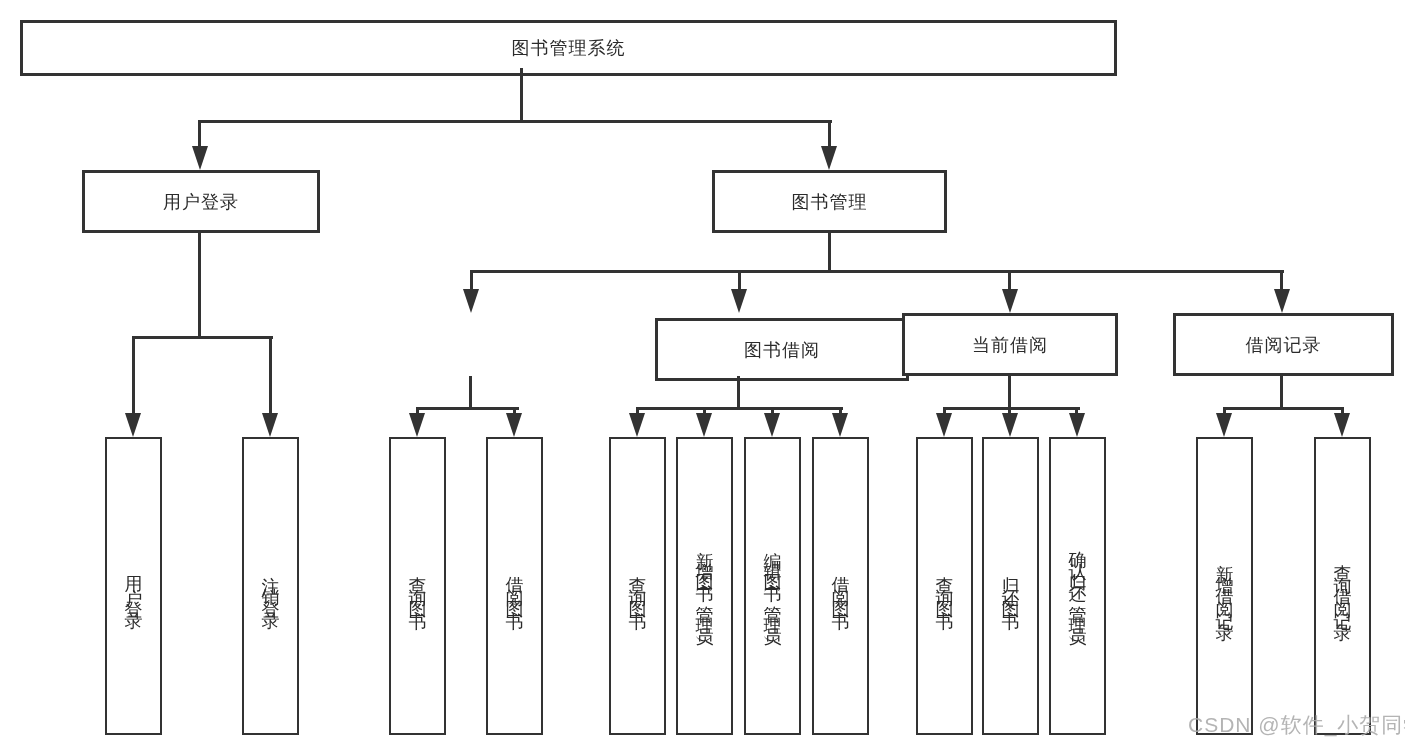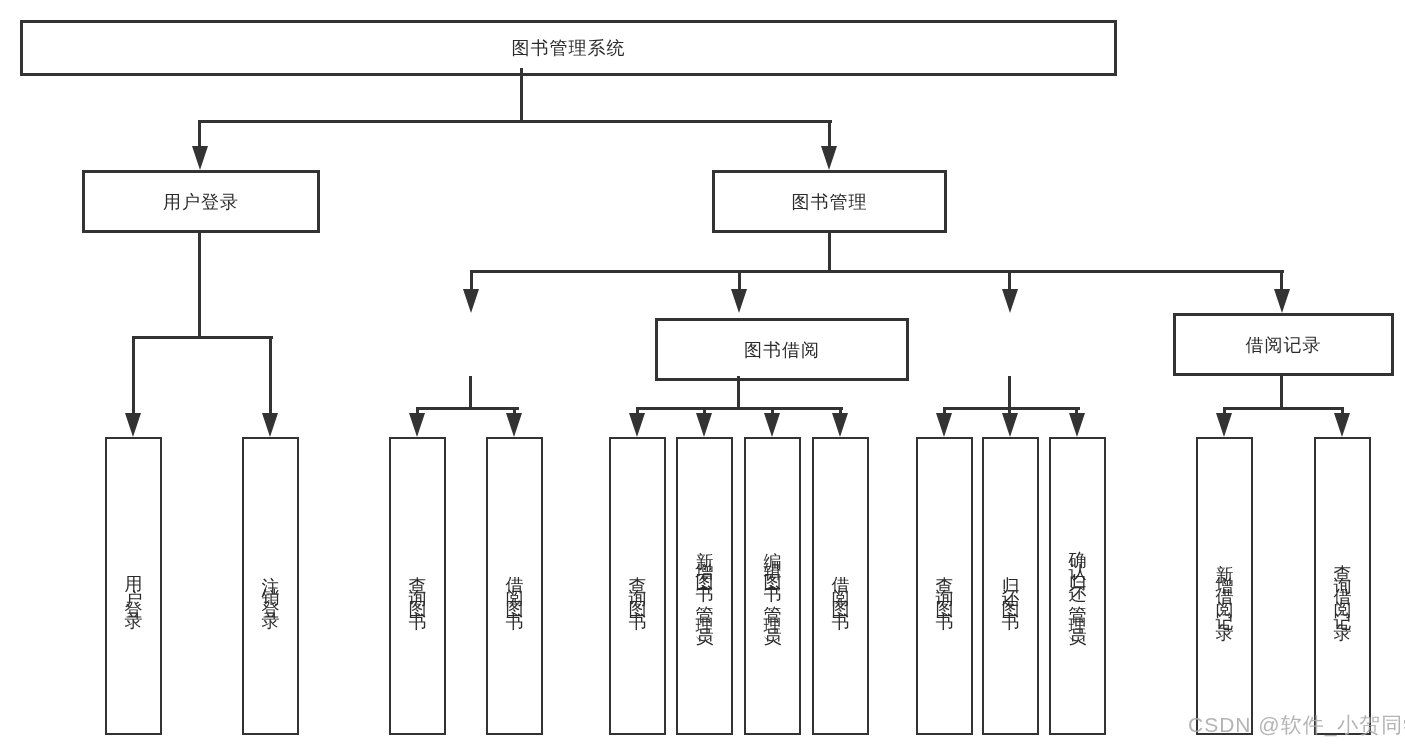--- a/index.html
+++ b/index.html
@@ -102,20 +102,23 @@
   <div class="vline" style="left:738px;top:270px;height:22px;"></div>
   <div class="arrow" style="left:731px;top:289px;"></div>
   <div class="vline" style="left:1008px;top:270px;height:22px;"></div>
   <div class="arrow" style="left:1002px;top:289px;"></div>
   <div class="vline" style="left:1280px;top:270px;height:22px;"></div>
   <div class="arrow" style="left:1274px;top:289px;"></div>
 
   <div class="box" style="left:632px;top:318px;width:254px;height:63px;margin-left:23px;">
     <span>图书借阅</span>
   </div>
+  <div class="box" style="left:902px;top:313px;width:216px;height:63px;">
+    <span>当前借阅</span>
+  </div>
   <div class="box" style="left:1173px;top:313px;width:221px;height:63px;">
     <span>借阅记录</span>
   </div>
 
   <div class="vline" style="left:469px;top:376px;height:31px;"></div>
   <div class="hline" style="left:416px;top:407px;width:103px;"></div>
   <div class="vline" style="left:416px;top:407px;height:9px;"></div>
   <div class="arrow" style="left:409px;top:413px;"></div>
   <div class="vline" style="left:513px;top:407px;height:9px;"></div>
   <div class="arrow" style="left:506px;top:413px;"></div>

